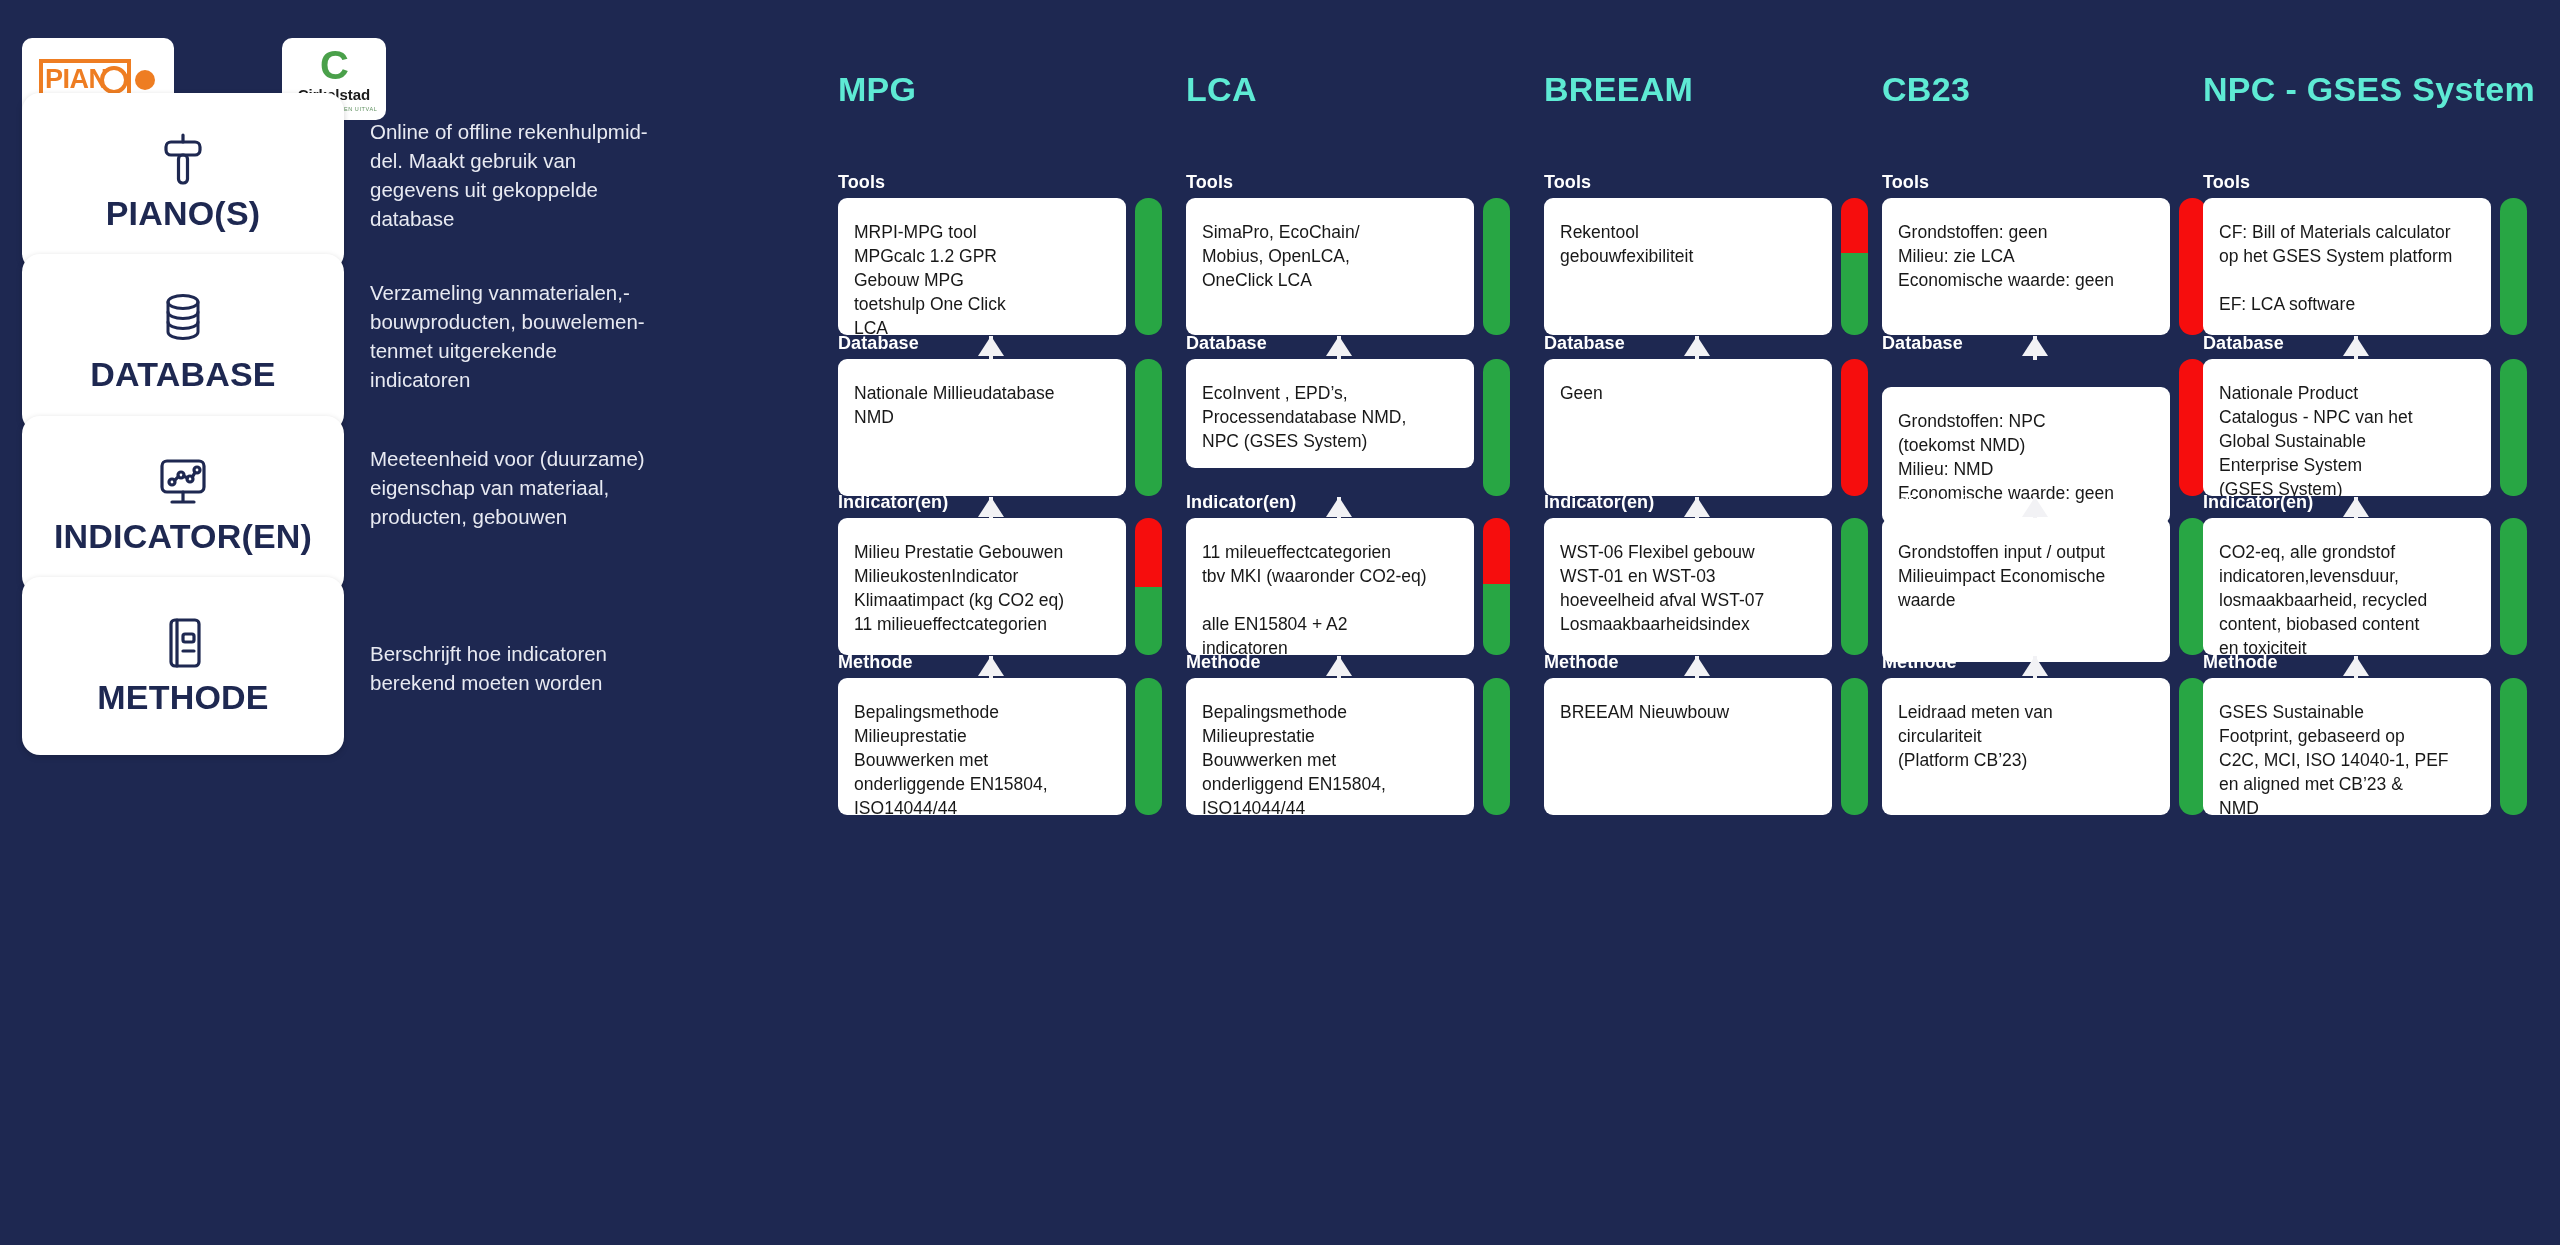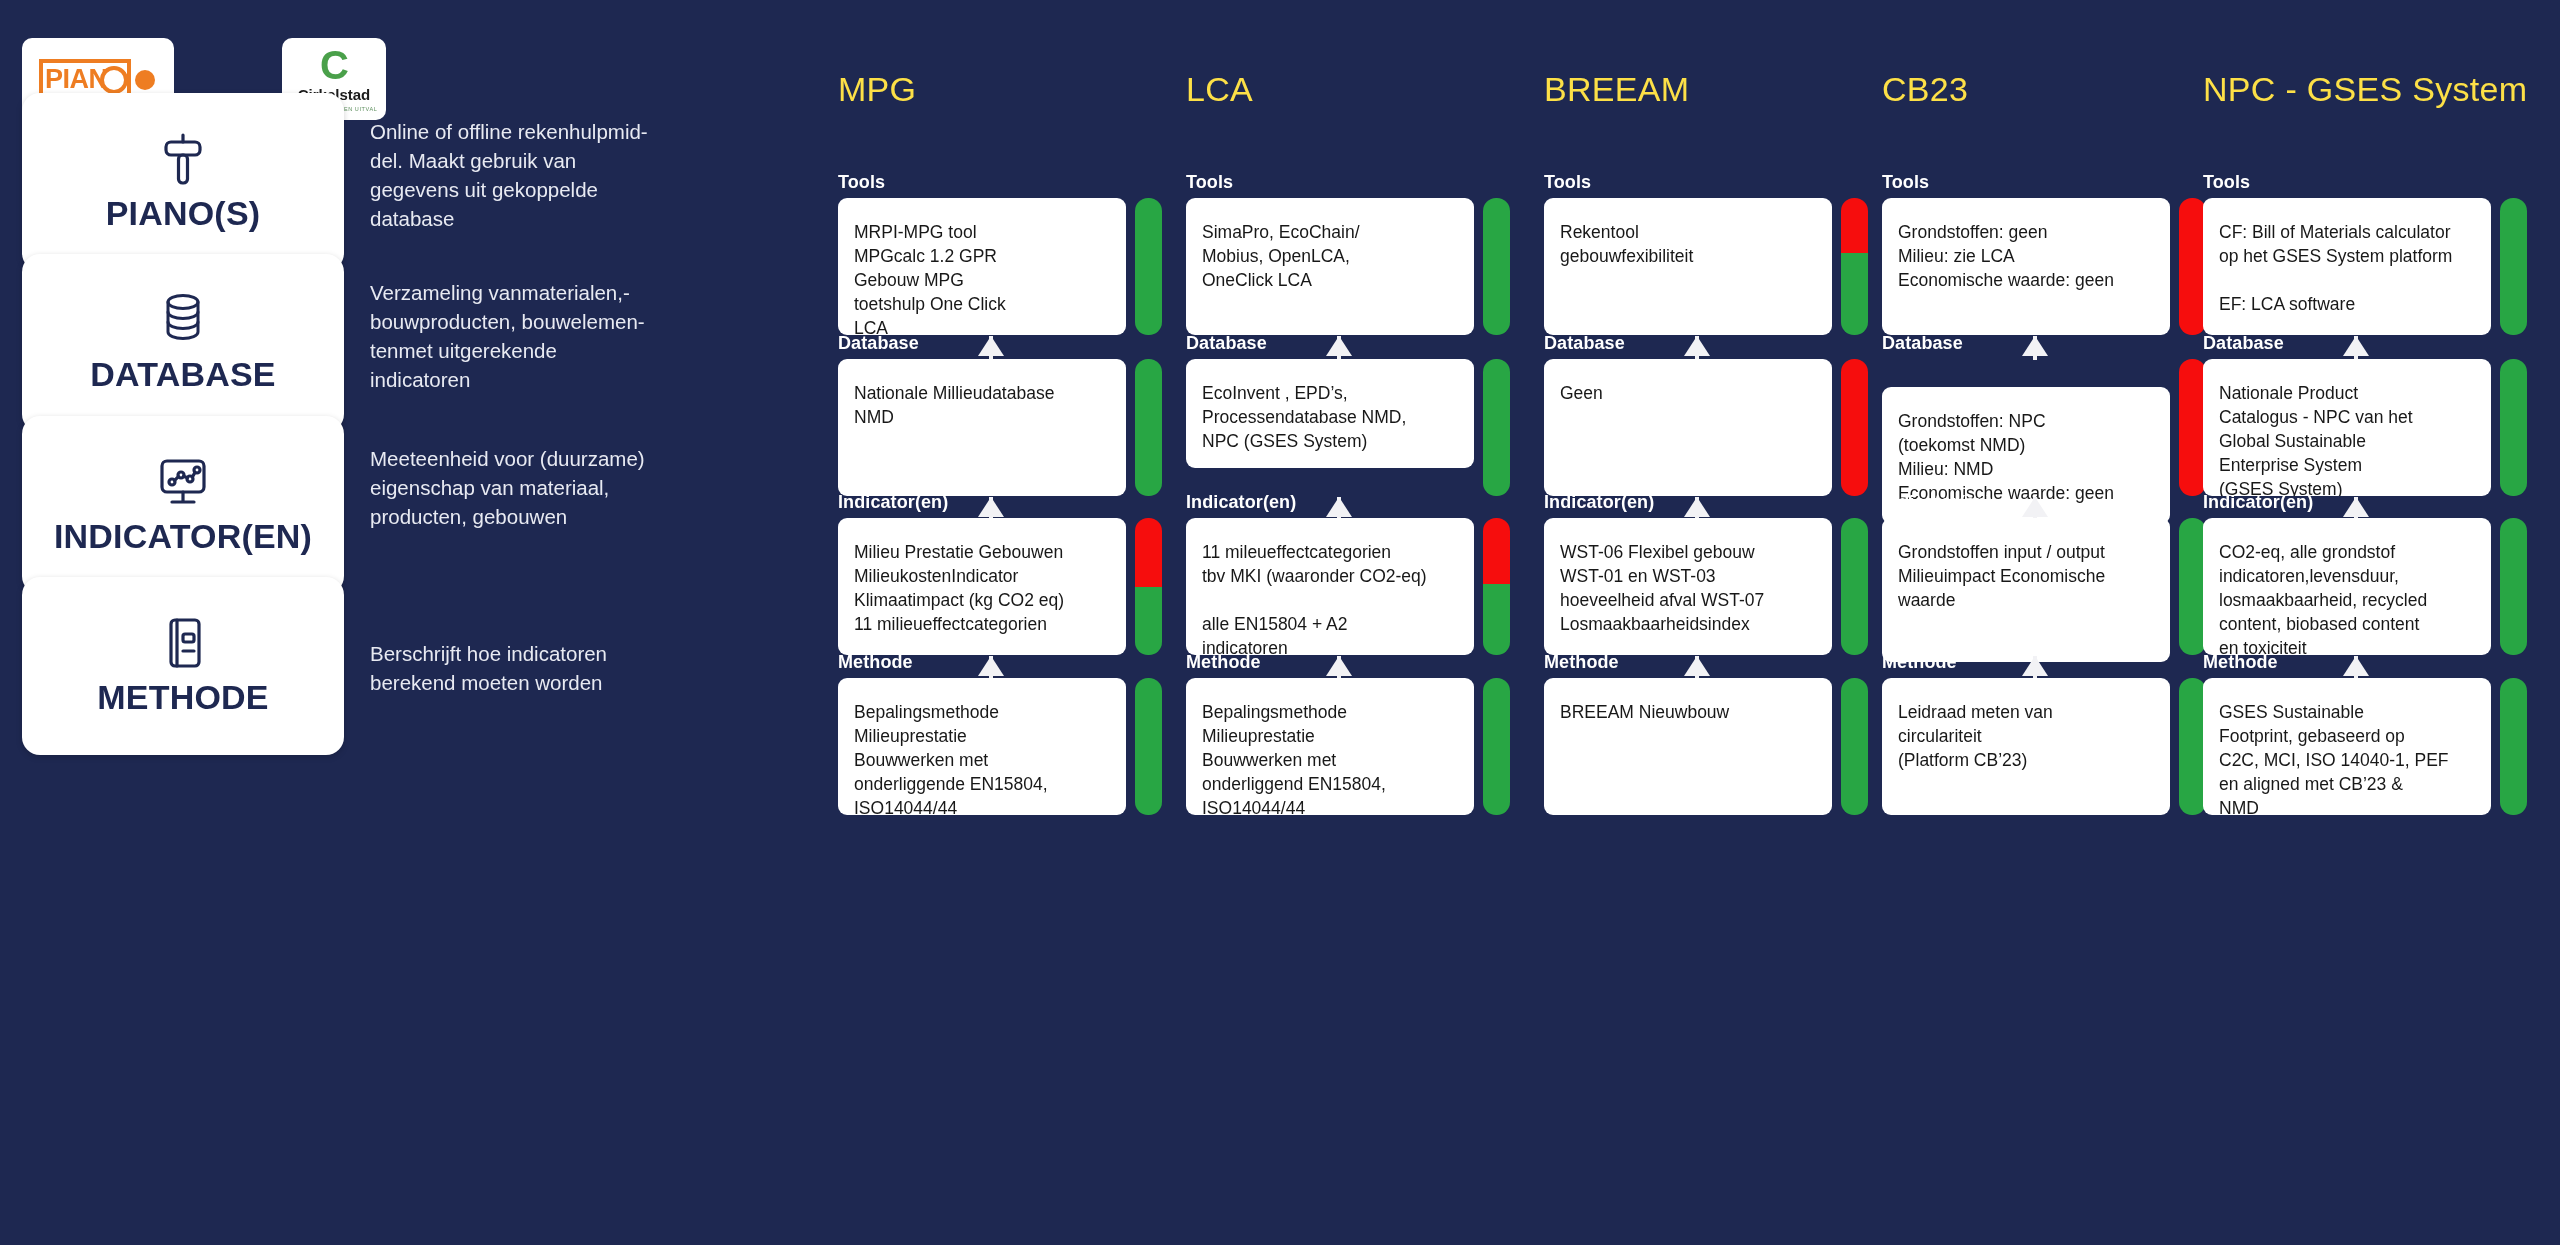--- a/index.html
+++ b/index.html
@@ -64,21 +64,21 @@
   .concept-desc {
     width: 340px; margin-left: 26px;
     color: #e8eaf2; font-size: 20.5px; line-height: 29px;
   }
 
   
   .matrix { position: absolute; left: 838px; top: 0; width: 1722px; height: 1245px; }
   .col { position: absolute; top: 0; width: 328px; height: 1245px; }
   .col-title {
     position: absolute; top: 70px; left: 0;
-    color: #fde047; font-size: 34px; font-weight: 400;
+    color: #5eead4; font-size: 34px; font-weight: 700;
     white-space: nowrap; letter-spacing: 0.3px;
   }
   .cell { position: absolute; left: 0; width: 328px; }
   .cell-label {
     color: #ffffff; font-size: 18px; font-weight: 700;
     margin-bottom: 5px; letter-spacing: 0.1px;
   }
   .cell-body { position: relative; display: flex; align-items: stretch; gap: 9px; }
   .cell-box {
     position: relative; width: 288px;

